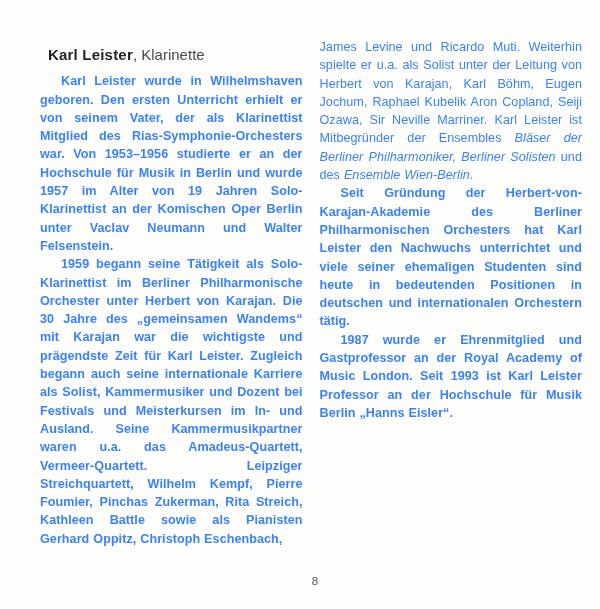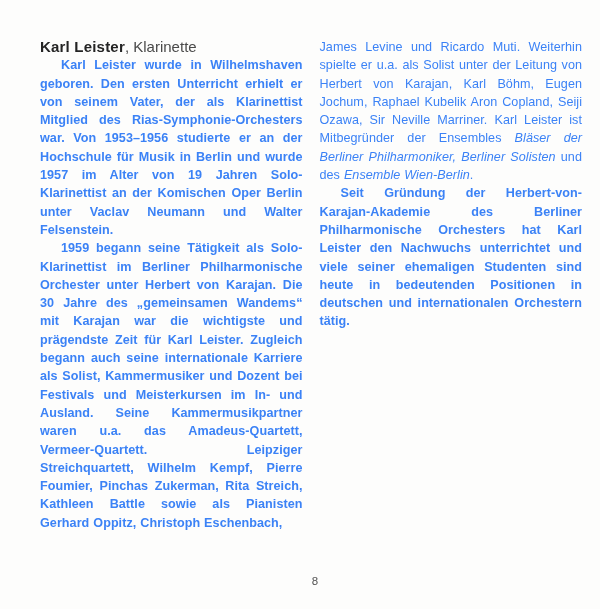--- a/index.html
+++ b/index.html
@@ -25,21 +25,21 @@
     left: 40px;
     width: 542px;
     display: flex;
     gap: 17px;
   }
   .col {
     flex: 1 1 0;
     min-width: 0;
   }
   .title-line {
-    margin: 0;
+    margin: 8px;
     font-size: 15px;
     line-height: 18.3px;
     color: #4a4a4a;
     white-space: nowrap;
   }
   .title-line .name {
     font-weight: bold;
     color: #242424;
     letter-spacing: 0.2px;
   }
@@ -79,20 +79,21 @@
       <p class="title-line"><span class="name">Karl Leister</span><span>, Klarinette</span></p>
       <div>
           <p class="para indent"><span>Karl Leister wurde in Wilhelmshaven geboren. Den ersten Unterricht erhielt er von seinem Vater, der als Klarinettist Mitglied des Rias-Symphonie-Orchesters war. Von 1953–1956 studierte er an der Hochschule für Musik in Berlin und wurde 1957 im Alter von 19 Jahren Solo-Klarinettist an der Komischen Oper Berlin unter Vaclav Neumann und Walter Felsenstein.</span></p>
           <p class="para indent"><span>1959 begann seine Tätigkeit als Solo-Klarinettist im Berliner Philharmonische Orchester unter Herbert von Karajan. Die 30 Jahre des „gemeinsamen Wandems“ mit Karajan war die wichtigste und prägendste Zeit für Karl Leister. Zugleich begann auch seine internationale Karriere als Solist, Kammermusiker und Dozent bei Festivals und Meisterkursen im In- und Ausland. Seine Kammermusikpartner waren u.a. das Amadeus-Quartett, Vermeer-Quartett. Leipziger Streichquartett, Wilhelm Kempf, Pierre Foumier, Pinchas Zukerman, Rita Streich, Kathleen Battle sowie als Pianisten Gerhard Oppitz, Christoph Eschenbach,</span></p>
         </div>
     </div>
 
     <div class="col">
       <div>
           <p class="para"><span>James Levine und Ricardo Muti. Weiterhin spielte er u.a. als Solist unter der Leitung von Herbert von Karajan, Karl Böhm, Eugen Jochum, Raphael Kubelik Aron Copland, Seiji Ozawa, Sir Neville Marriner. Karl Leister ist Mitbegründer der Ensembles </span><span class="it">Bläser der Berliner Philharmoniker, Berliner Solisten</span><span> und des </span><span class="it">Ensemble Wien-Berlin</span><span>.</span></p>
-          <p class="para indent"><span>Seit Gründung der Herbert-von-Karajan-Akademie des Berliner Philharmonische Orchesters hat Karl Leister den Nachwuchs unterrichtet und viele seiner ehemaligen Studenten sind heute in bedeutenden Positionen in deutschen und internationalen Orchestern tätig.</span></p>
+          <p class="para indent"><span>Seit Gründung der Herbert-von-Karajan-Akademie des Berliner Philharmonischen Orchesters hat Karl Leister den Nachwuchs unterrichtet und viele seiner ehemaligen Studenten sind heute in bedeutenden Positionen in deutschen und internationalen Orchestern tätig.</span></p>
+          <p class="para indent"><span>1987 wurde er Ehrenmitglied und Gastprofessor an der Royal Academy of Music London. Seit 1993 ist Karl Leister Professor an der Hochschule für Musik Berlin „Hanns Eisler“.</span></p>
         </div>
     </div>
 
   </div>
 
   <div class="pagenum">8</div>
 </div>
 
 </body></html>

